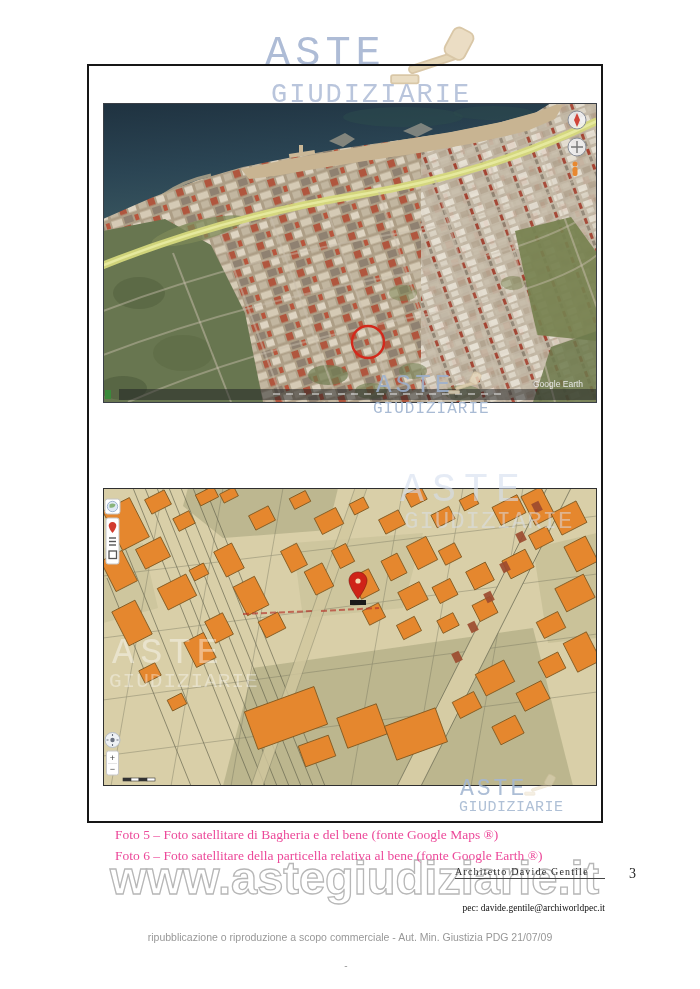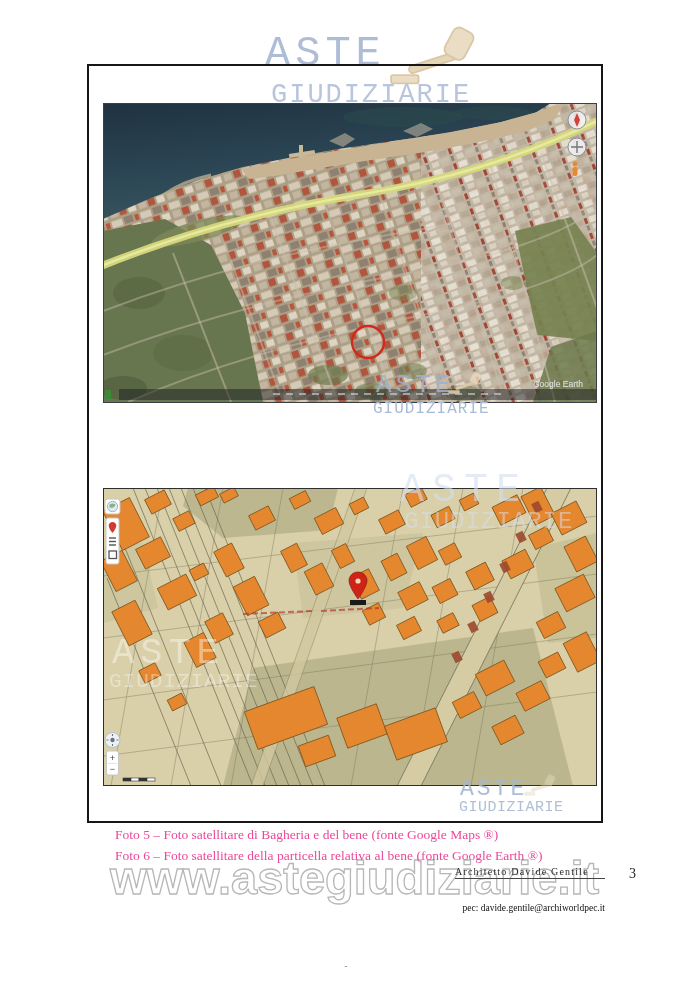--- a/index.html
+++ b/index.html
@@ -348,16 +348,17 @@
   <div class="logo-line giud-low">GIUDIZIARIE</div>
 
   <div class="caption cap1">Foto 5 – Foto satellitare di Bagheria e del bene (fonte Google Maps ®)</div>
   <div class="caption cap2">Foto 6 – Foto satellitare della particella relativa al bene (fonte Google Earth ®)</div>
 
   <div class="url-watermark">www.astegiudiziarie.it</div>
   <div class="architect">Architetto Davide Gentile</div>
   <div class="pagenum">3</div>
   <div class="pec">pec: davide.gentile@archiworldpec.it</div>
   <div class="legal">
+    <div>ripubblicazione o riproduzione a scopo commerciale - Aut. Min. Giustizia PDG 21/07/09</div>
   </div>
   <div class="dash">-</div>
 
 </div>
 
 </body></html>

